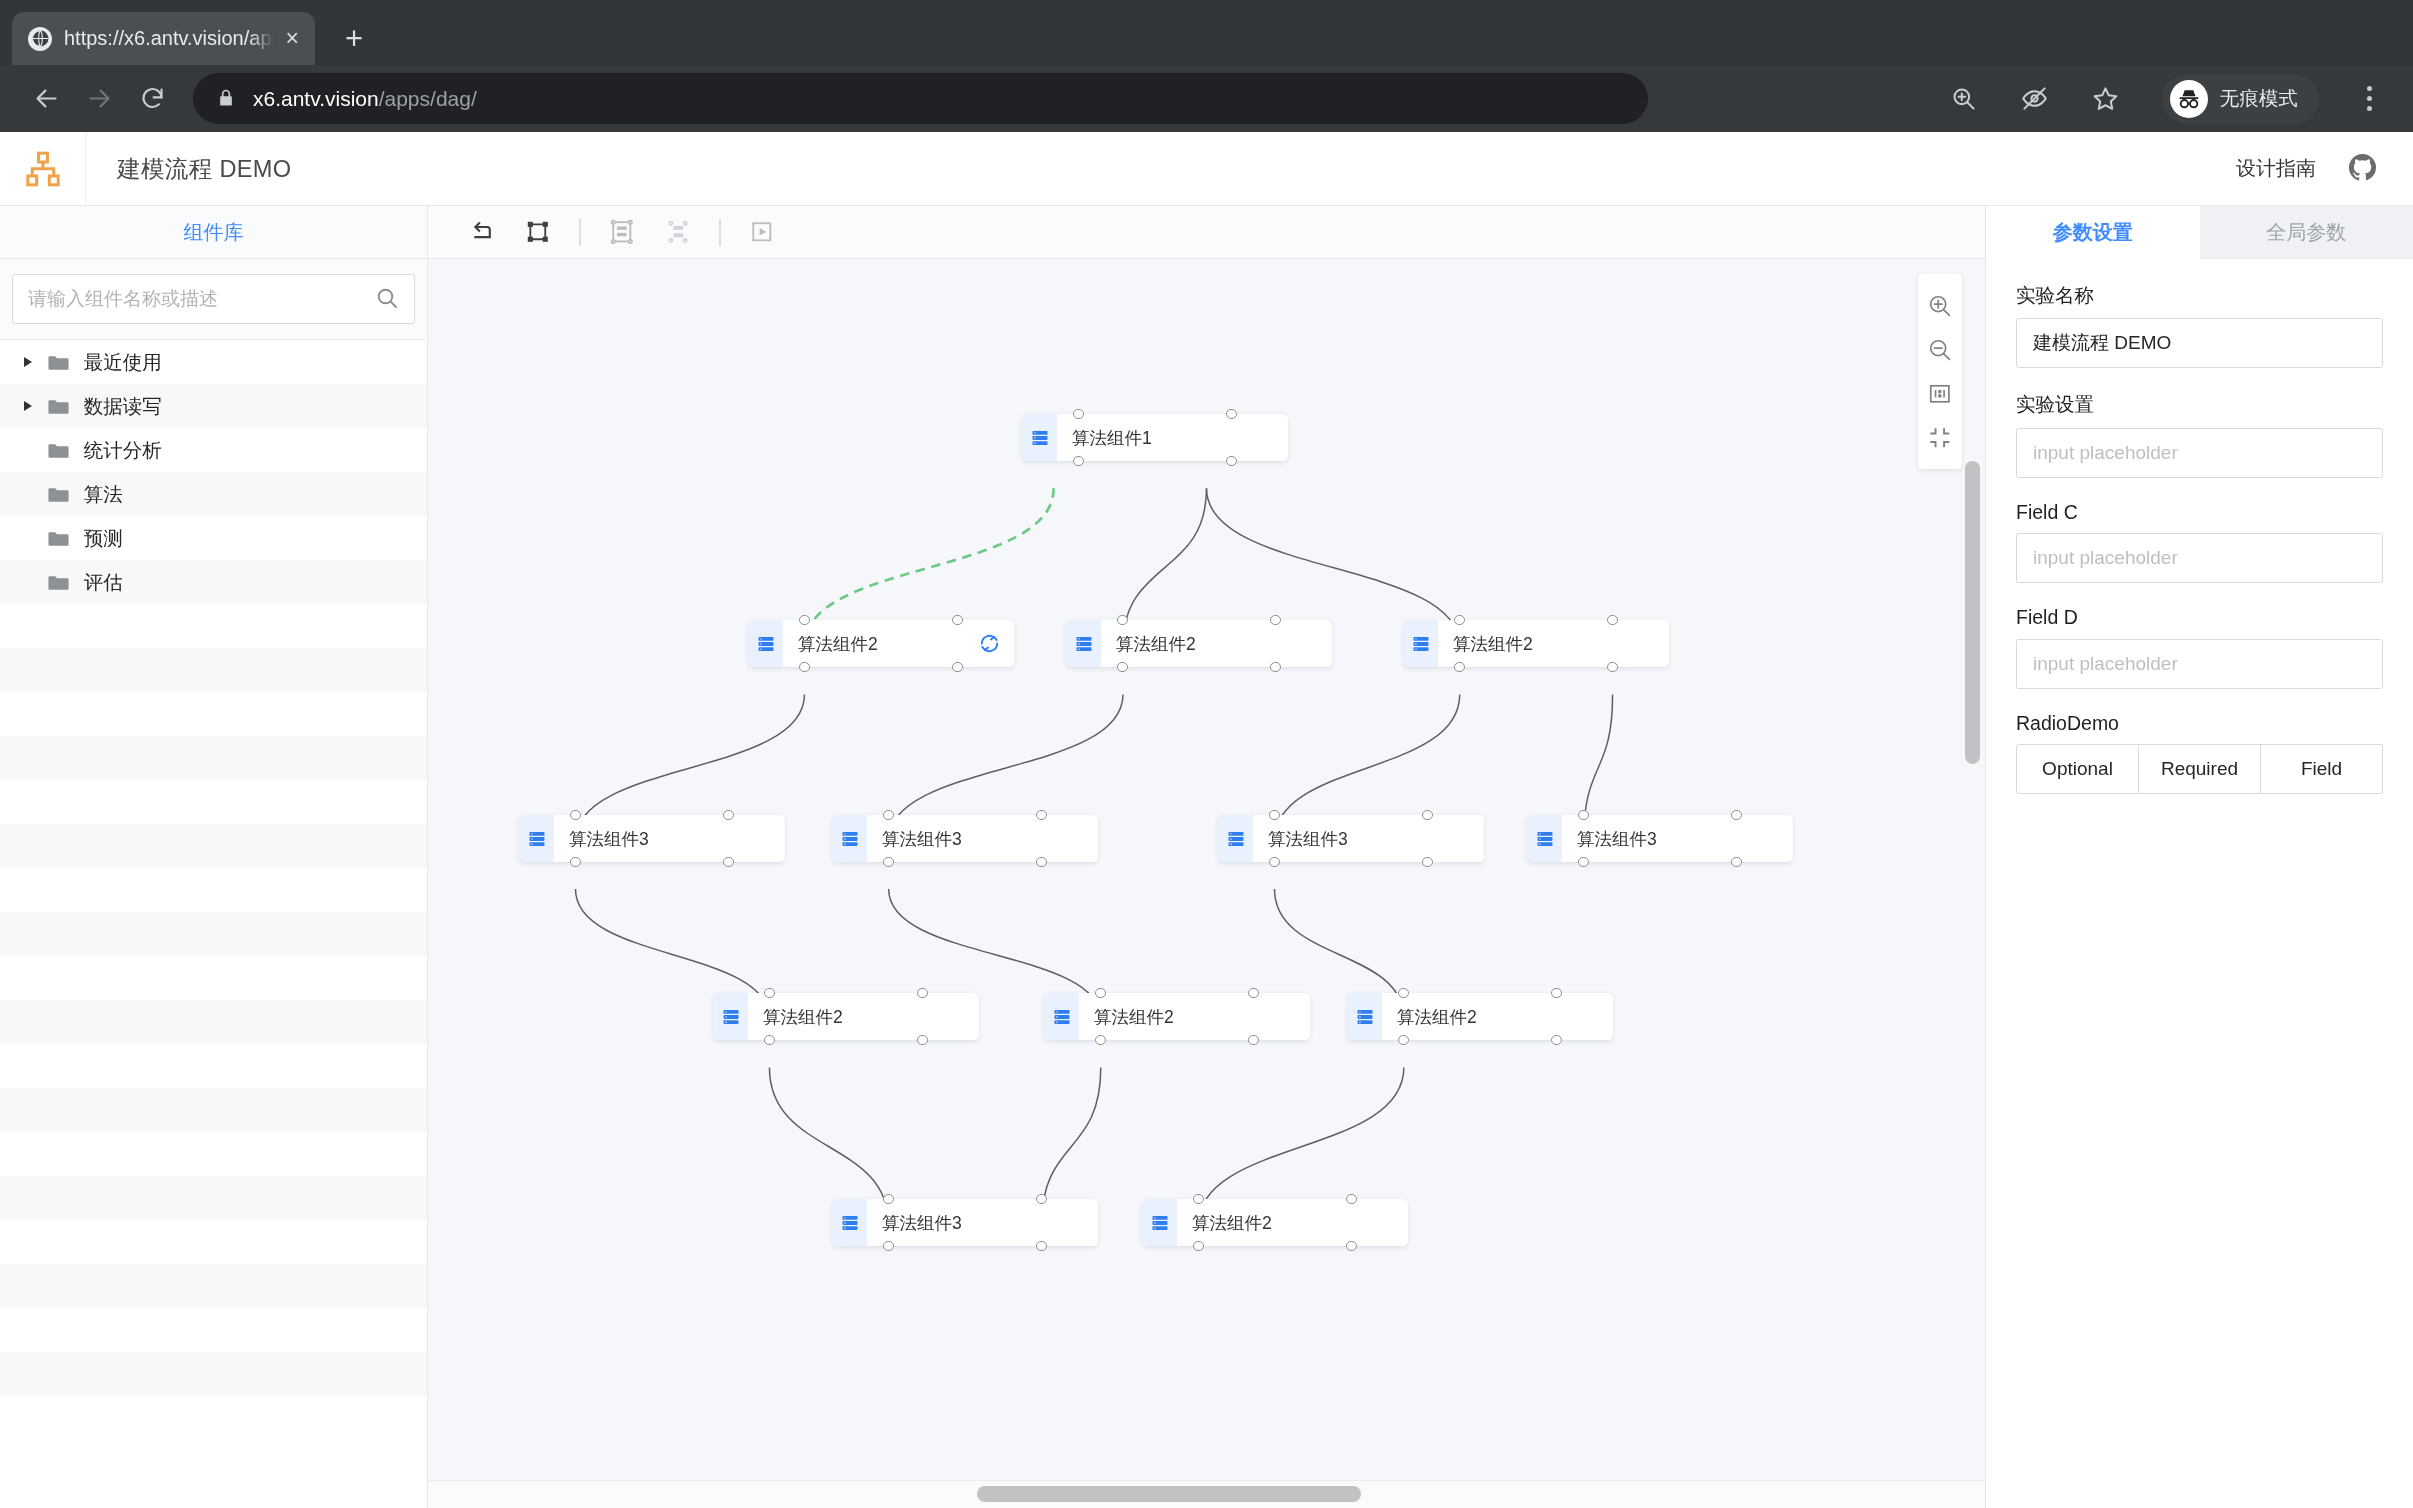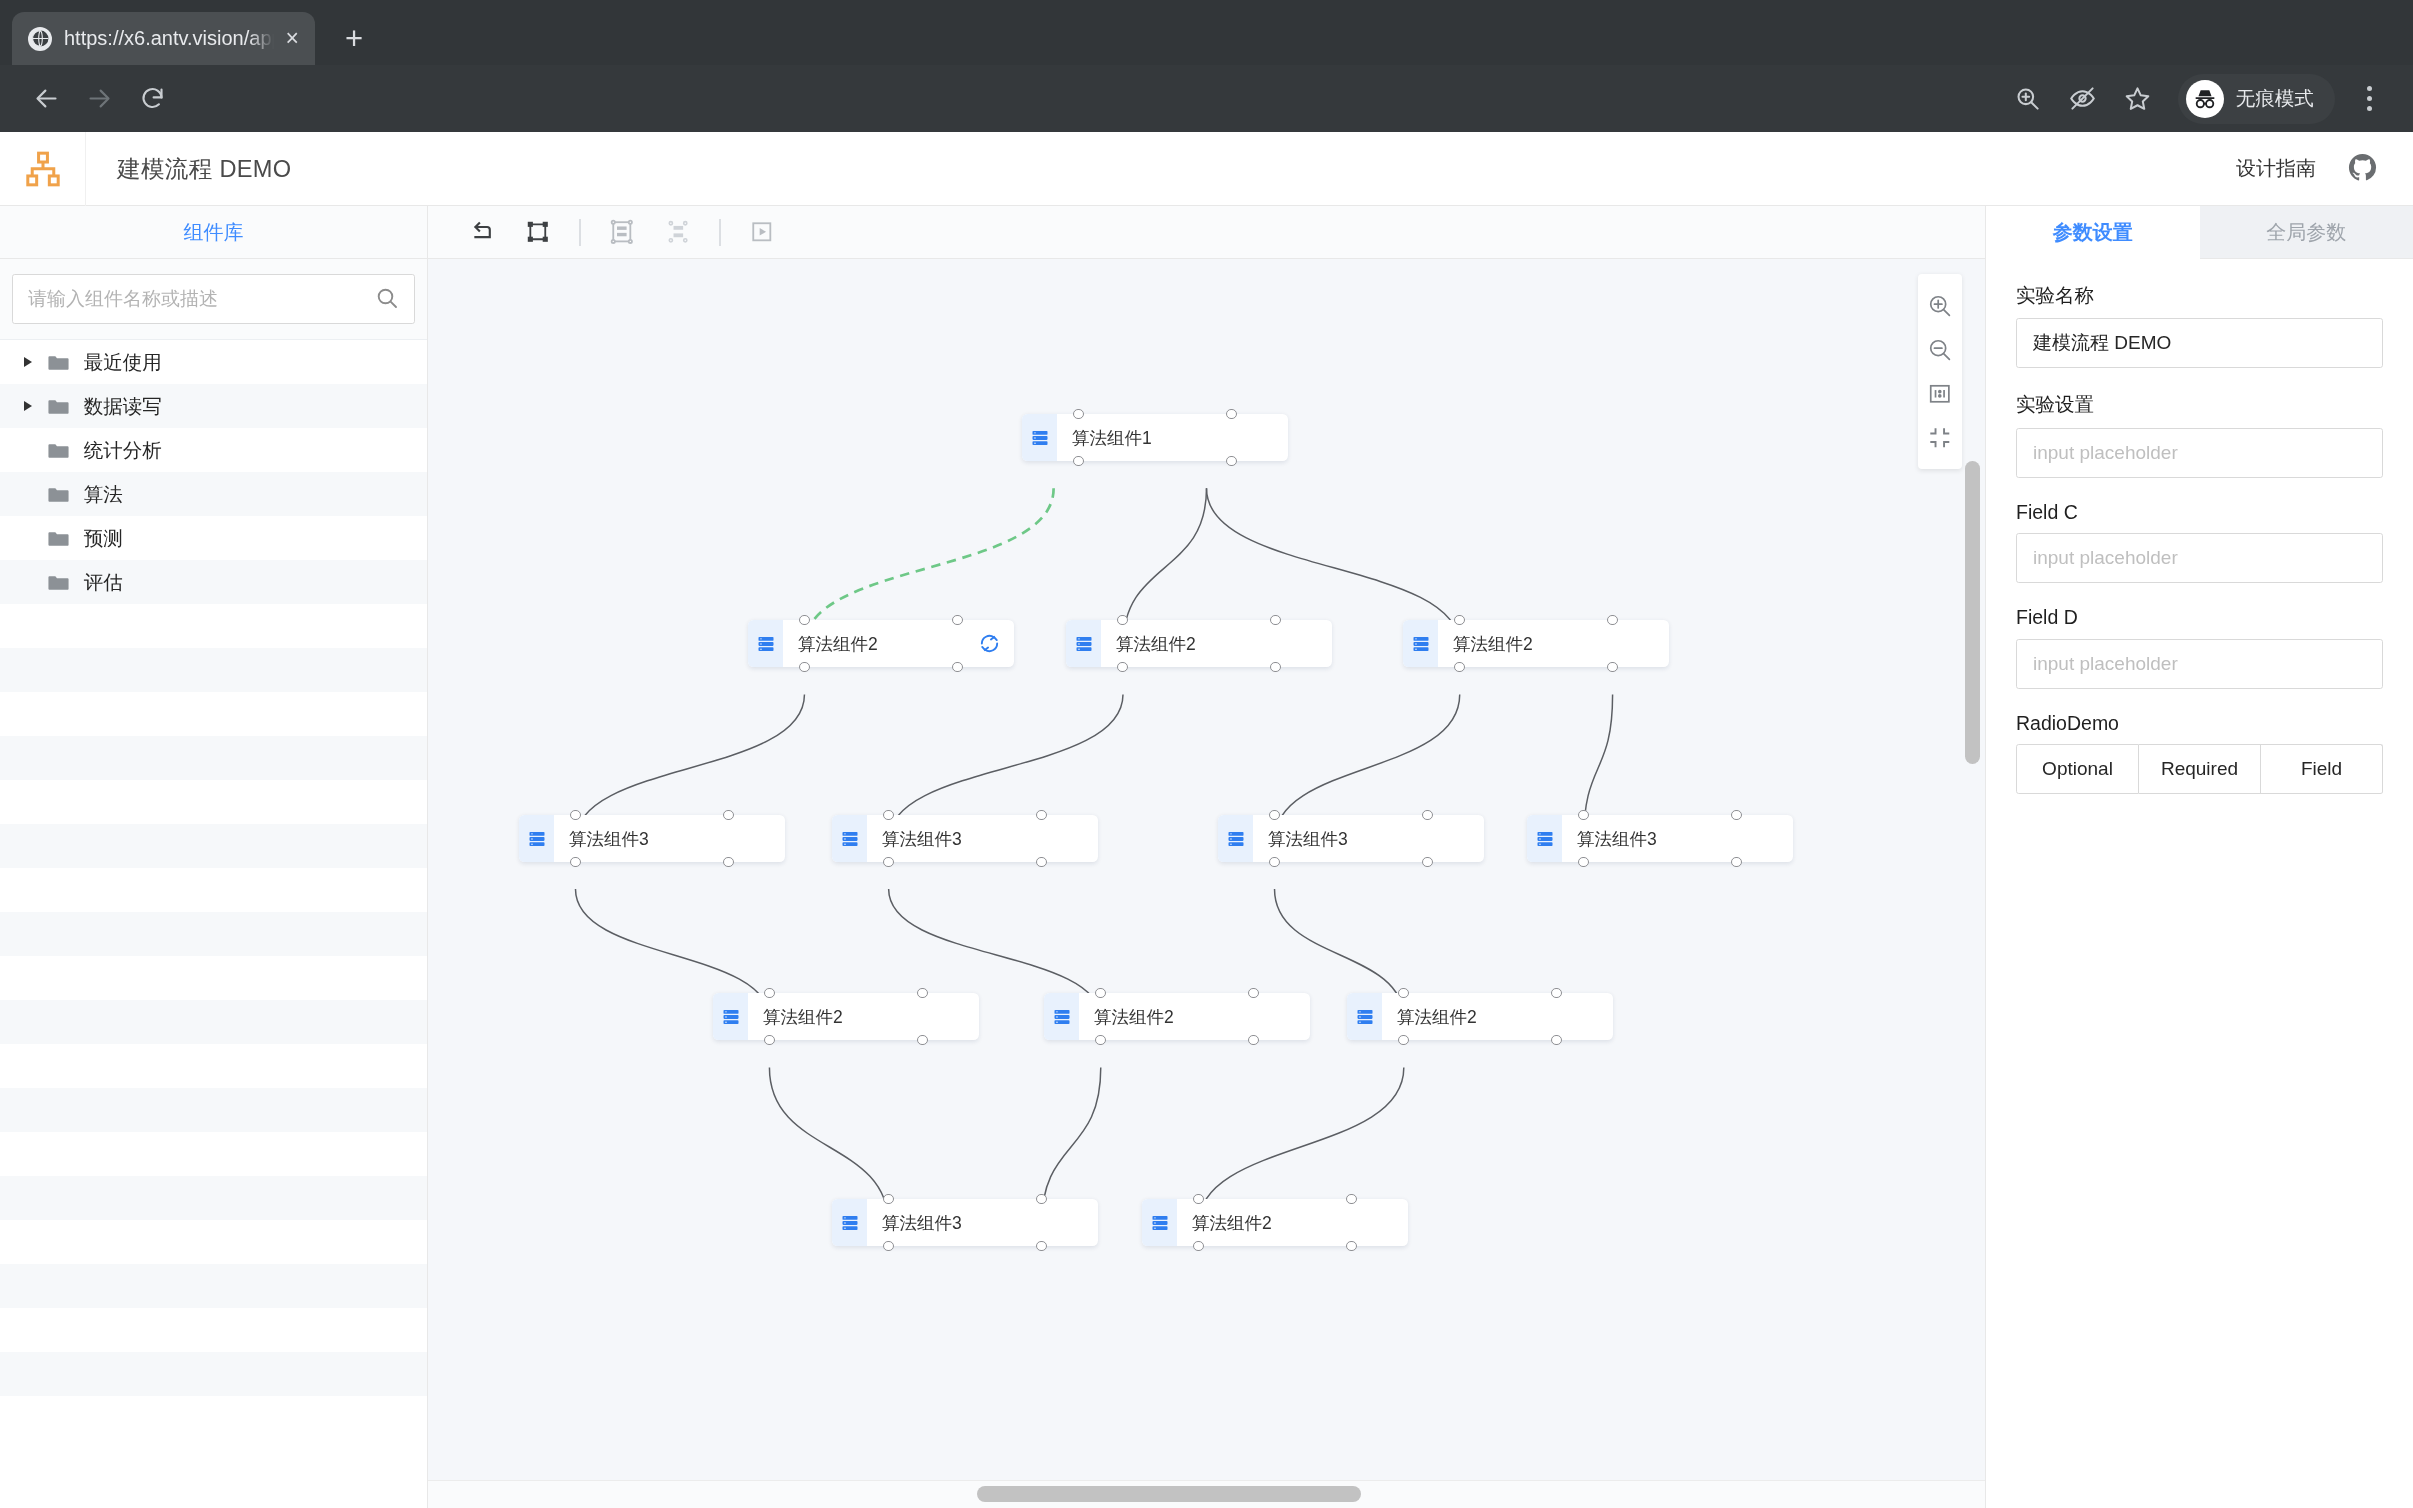--- a/index.html
+++ b/index.html
@@ -35,21 +35,21 @@
     height: 67px; background: #35393c; display: flex; align-items: center;
     padding: 0 20px; gap: 0; flex: none;
   }
   .nav-btn { width: 53px; height: 53px; display: flex; align-items: center; justify-content: center; color: #c9cdd1; }
   .omnibox {
     flex: 1; height: 51px; background: #202124; border-radius: 25.6px; margin-left: 13.5px;
     display: flex; align-items: center; padding: 0 23px; gap: 17.5px; max-width: 1455px;
   }
   .omni-url { font-size: 21px; color: #ffffff; white-space: nowrap; }
   .omni-url .dim { color: #9aa0a6; }
-  .tb-right { margin-left: auto; display: flex; align-items: center; gap: 4px; }
+  .tb-right { margin-left: auto; display: flex; align-items: center; gap: 20px; }
   .tb-icon { width: 51px; height: 51px; display: flex; align-items: center; justify-content: center; color: #c9cdd1; }
   .incognito {
     height: 50px; background: #3c4043; border-radius: 25px; display: flex; align-items: center;
     gap: 12px; padding: 0 21.5px 0 8px; margin-left: 10.8px;
   }
   .incognito-avatar {
     width: 38px; height: 38px; border-radius: 50%; background: #ffffff;
     display: flex; align-items: center; justify-content: center; flex: none;
   }
   .incognito-label { color: #e8eaed; font-size: 19.5px; white-space: nowrap; }
@@ -211,20 +211,28 @@
           <polyline points="13,5 20,12 13,19"></polyline>
         </svg>
     </span>
     <span class="nav-btn">
       <svg width="27" height="27" viewBox="0 0 24 24" fill="none" stroke="#c9cdd1" stroke-width="1.9" stroke-linecap="round">
           <path d="M20 11a8 8 0 10-2.3 6.2"></path>
           <polyline points="20,4 20,11 13,11"></polyline>
         </svg>
     </span>
 
+    <div class="omnibox">
+      <span>
+        <svg width="20" height="20" viewBox="0 0 24 24" fill="#c9cdd1">
+            <path d="M12 2a5 5 0 00-5 5v3H6a1 1 0 00-1 1v9a1 1 0 001 1h12a1 1 0 001-1v-9a1 1 0 00-1-1h-1V7a5 5 0 00-5-5zm0 2a3 3 0 013 3v3H9V7a3 3 0 013-3z"></path>
+          </svg>
+      </span>
+      <span class="omni-url"><span>x6.antv.vision</span><span class="dim">/apps/dag/</span></span>
+    </div>
 
     <div class="tb-right">
       <span class="tb-icon">
         <svg width="27" height="27" viewBox="0 0 24 24" fill="none" stroke="#c9cdd1" stroke-width="1.8" stroke-linecap="round">
             <circle cx="10.5" cy="10.5" r="6.5"></circle>
             <line x1="15.5" y1="15.5" x2="21" y2="21"></line>
             <line x1="10.5" y1="7.5" x2="10.5" y2="13.5"></line>
             <line x1="7.5" y1="10.5" x2="13.5" y2="10.5"></line>
           </svg>
       </span>

